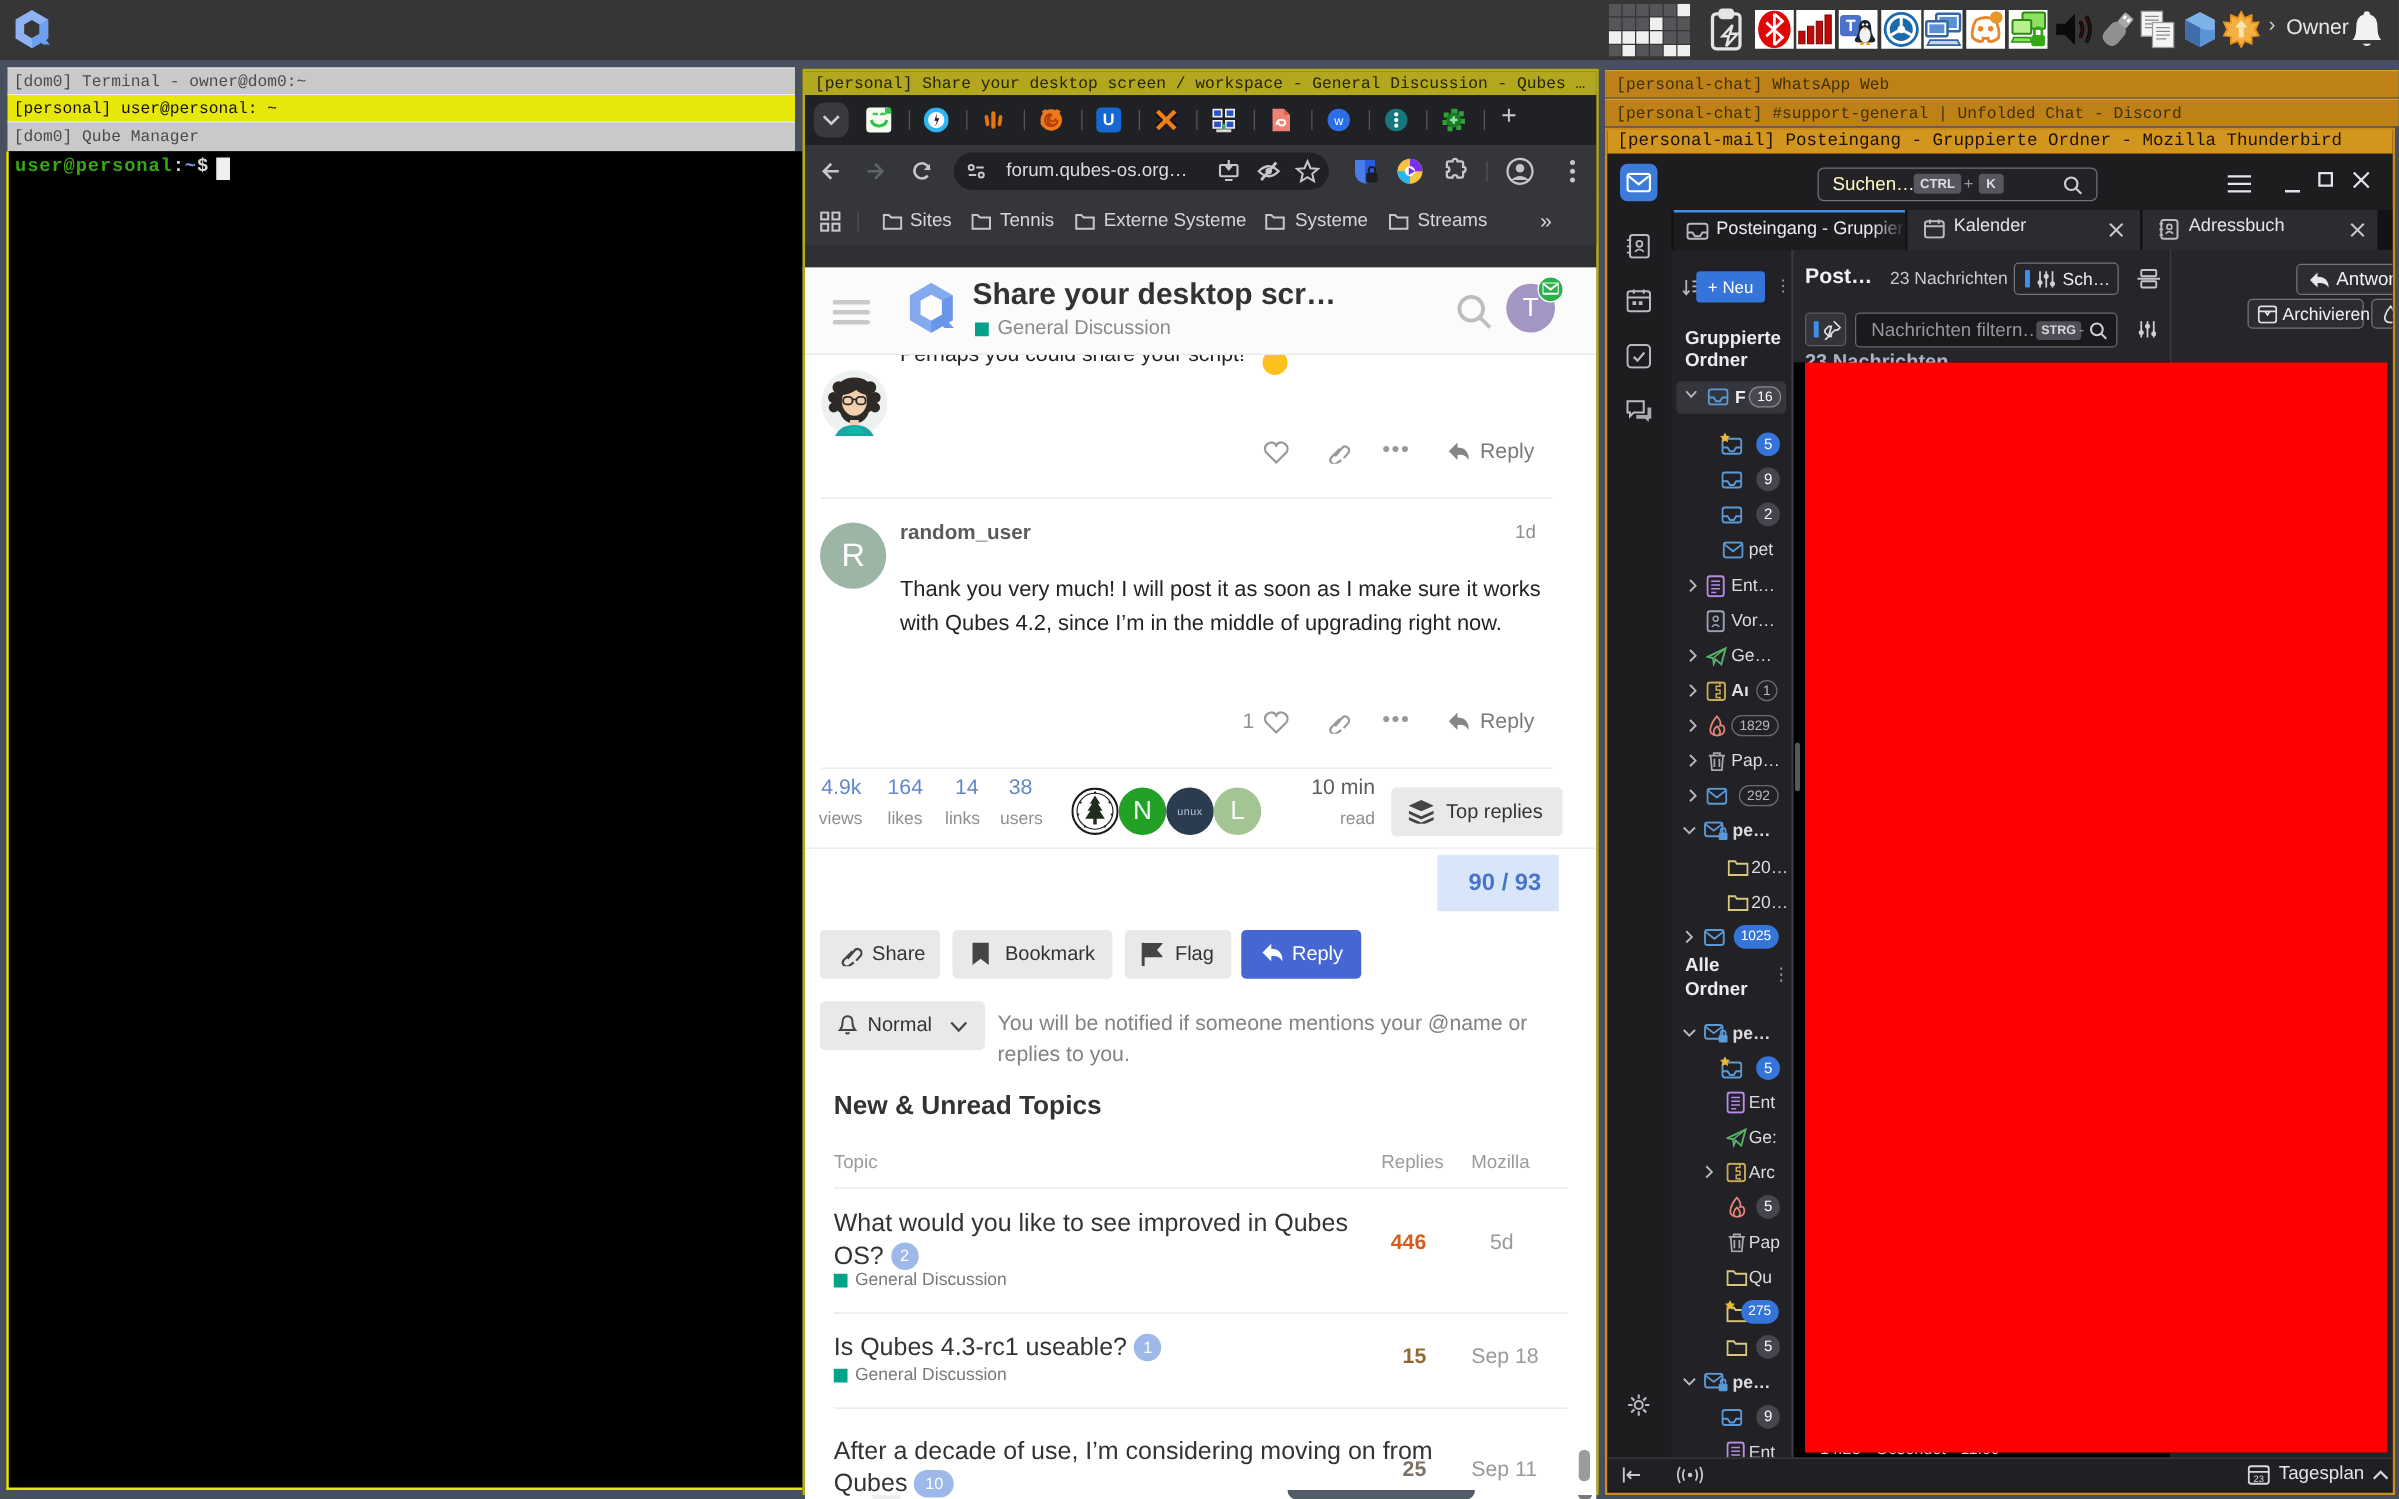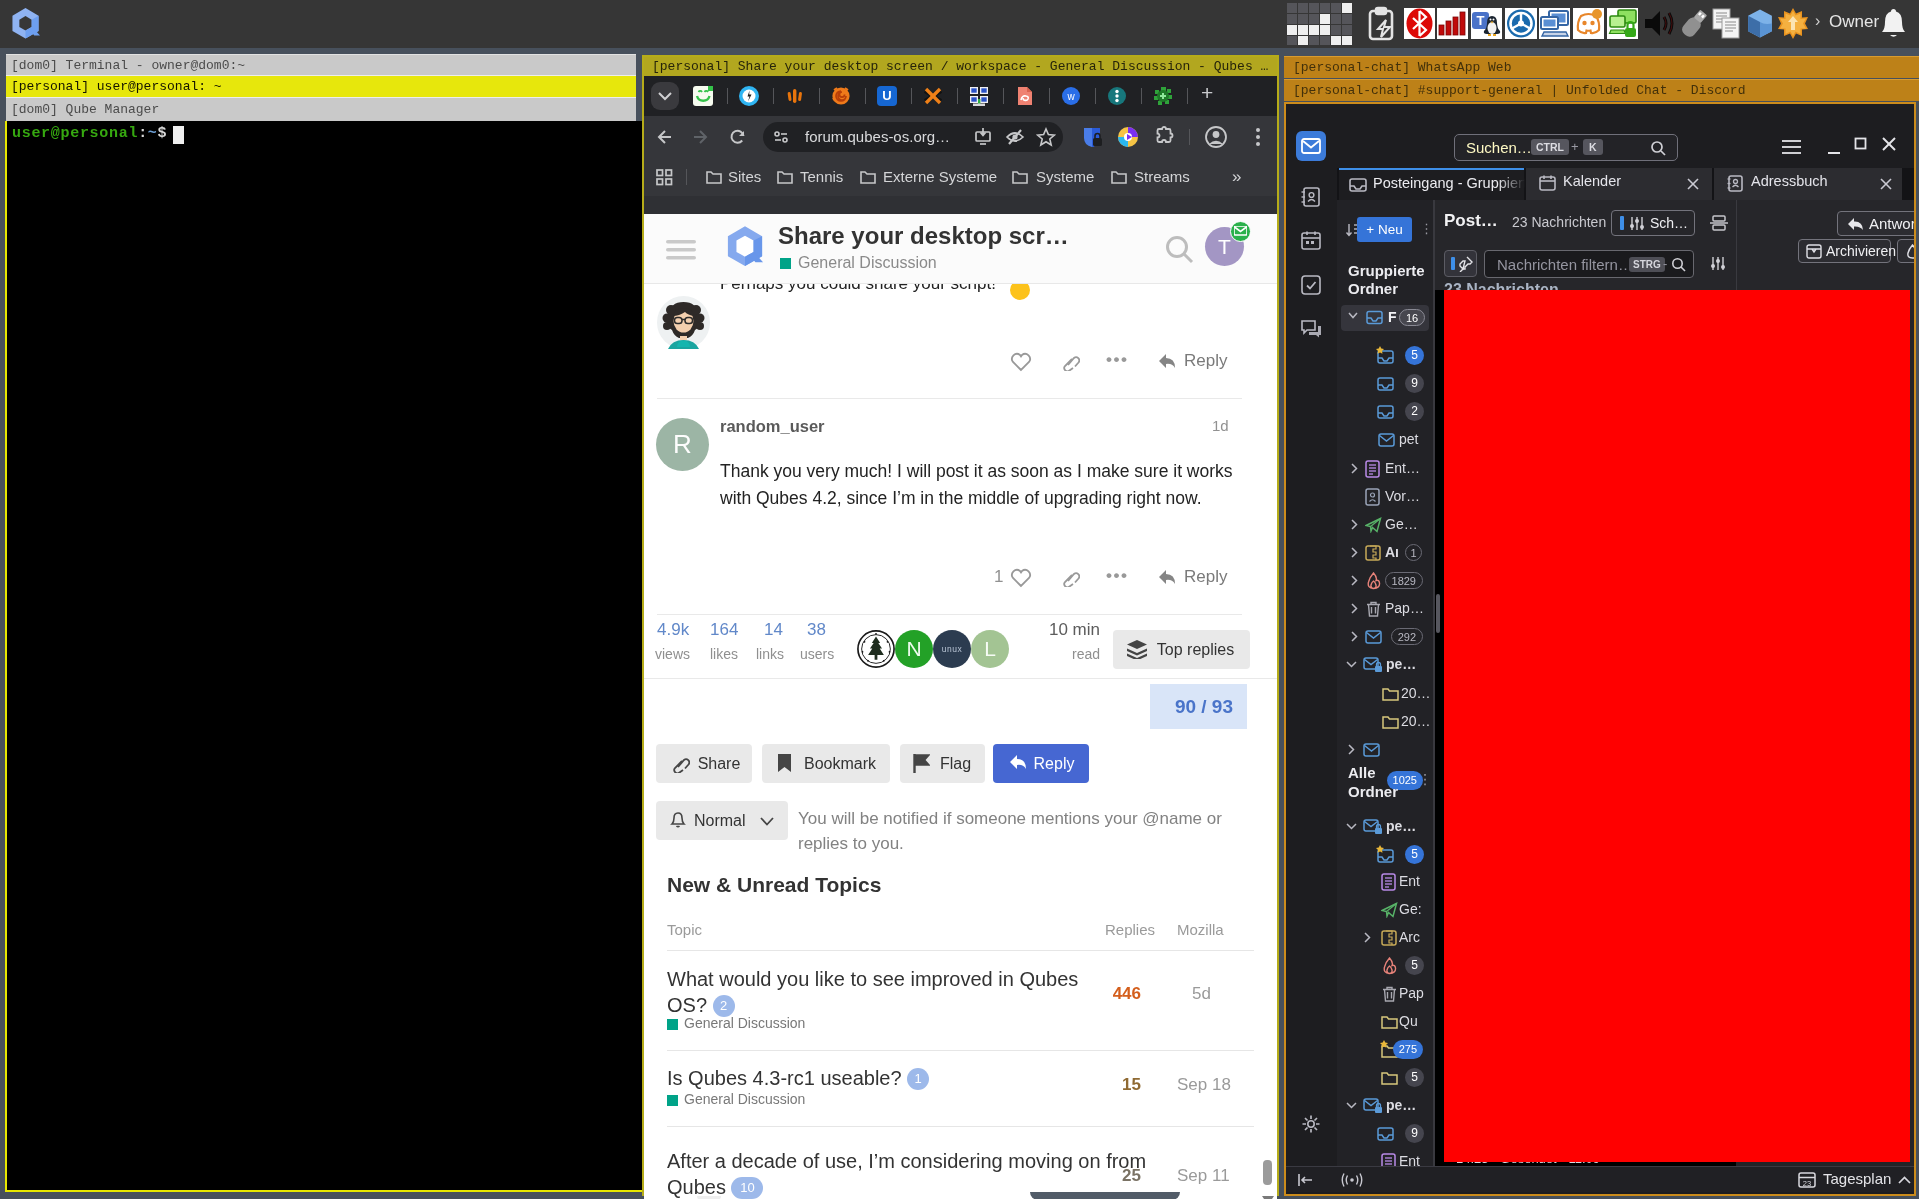--- a/index.html
+++ b/index.html
@@ -607,20 +607,21 @@
     <div class="abs" style="left:619px;top:946px;width:9px;height:25px;border-radius:4px;background:#9b9b9b;"></div>
     <svg class="abs" style="left:618px;top:982px" width="12" height="10">
         <path d="M6 9 L12 0 L0 0 Z" fill="#7a7a7a"></path>
       </svg>
   </div>
 </div>
 
 <div class="oshade" style="top:56px;">[personal-chat] WhatsApp Web</div>
 <div class="oshade" style="top:79px;">[personal-chat] #support-general | Unfolded Chat - Discord</div>
 <div id="tbwin">
+  <div id="tbtitle">[personal-mail] Posteingang - Gruppierte Ordner - Mozilla Thunderbird</div>
   <div id="tbbody">
 
     <div class="abs" style="left:10px;top:8px;width:30px;height:30px;border-radius:6px;background:#3c7bd9;"><svg width="20" height="16" style="margin:7px 0 0 5px">
           <rect x="1" y="1" width="18" height="14" rx="2" fill="none" stroke="#fff" stroke-width="1.8"></rect>
           <path d="M2 3 L10 9.5 L18 3" fill="none" stroke="#fff" stroke-width="1.8"></path>
         </svg></div>
     <div class="abs" style="left:168px;top:11px;width:224px;height:27px;border:1px solid #70707a;border-radius:5px;background:#232327;">
       <span class="abs" style="left:11px;top:4px;font-size:15px;color:#fef9c3;">Suchen…</span>
       <span class="abs" style="left:76px;top:4px;background:#56565e;border-radius:3px;color:#dcdce2;font-size:10.5px;font-weight:bold;padding:2px 5px;">CTRL</span>
       <span class="abs" style="left:116px;top:4px;color:#9a9aa4;font-size:13px;">+</span>
@@ -874,21 +875,21 @@
             <div class="abs" style="left:64px;top:4px;white-space:nowrap;">20…</div>
           </div>
       <div class="frow" style="top:614px;">
             <svg class="abs" style="left:11px;top:7px" width="7" height="11">
               <path d="M1 1 L5.5 5.5 L1 10" style="stroke:#b9b9c2;fill:none;stroke-width:1.5"></path>
             </svg>
             <svg class="abs" style="left:26px;top:6px" width="17" height="14">
               <rect x="1" y="1" width="15" height="12" rx="2" style="stroke:#5a9ad8;fill:none;stroke-width:1.5"></rect>
               <path d="M1.5 2.5 L8.5 8 L15.5 2.5" style="stroke:#5a9ad8;fill:none;stroke-width:1.5"></path>
             </svg>
-            <div class="badge" style="right:10px;background:#3574d8;padding:0 6px;font-size:11px;margin-top:31px;">1025</div>
+            <div class="badge" style="right:10px;background:#3574d8;padding:0 6px;font-size:11px;">1025</div>
           </div>
       <div class="frow" style="top:691px;">
             <svg class="abs" style="left:9px;top:9px" width="11" height="7">
               <path d="M1 1 L5.5 5.5 L10 1" style="stroke:#b9b9c2;fill:none;stroke-width:1.5"></path>
             </svg>
             <svg class="abs" style="left:26px;top:5px" width="20" height="16">
               <rect x="1" y="1" width="14" height="11" rx="2" style="stroke:#5a9ad8;fill:none;stroke-width:1.5"></rect>
               <path d="M1.5 2.5 L8 7.5 L14.5 2.5" style="stroke:#5a9ad8;fill:none;stroke-width:1.5"></path>
               <rect x="12" y="9" width="7" height="6" rx="1" fill="#5a9ad8"></rect>
               <path d="M13.5 9 v-1.5 a2 2 0 0 1 4 0 v1.5" style="stroke:#5a9ad8;fill:none;stroke-width:1.3"></path>

